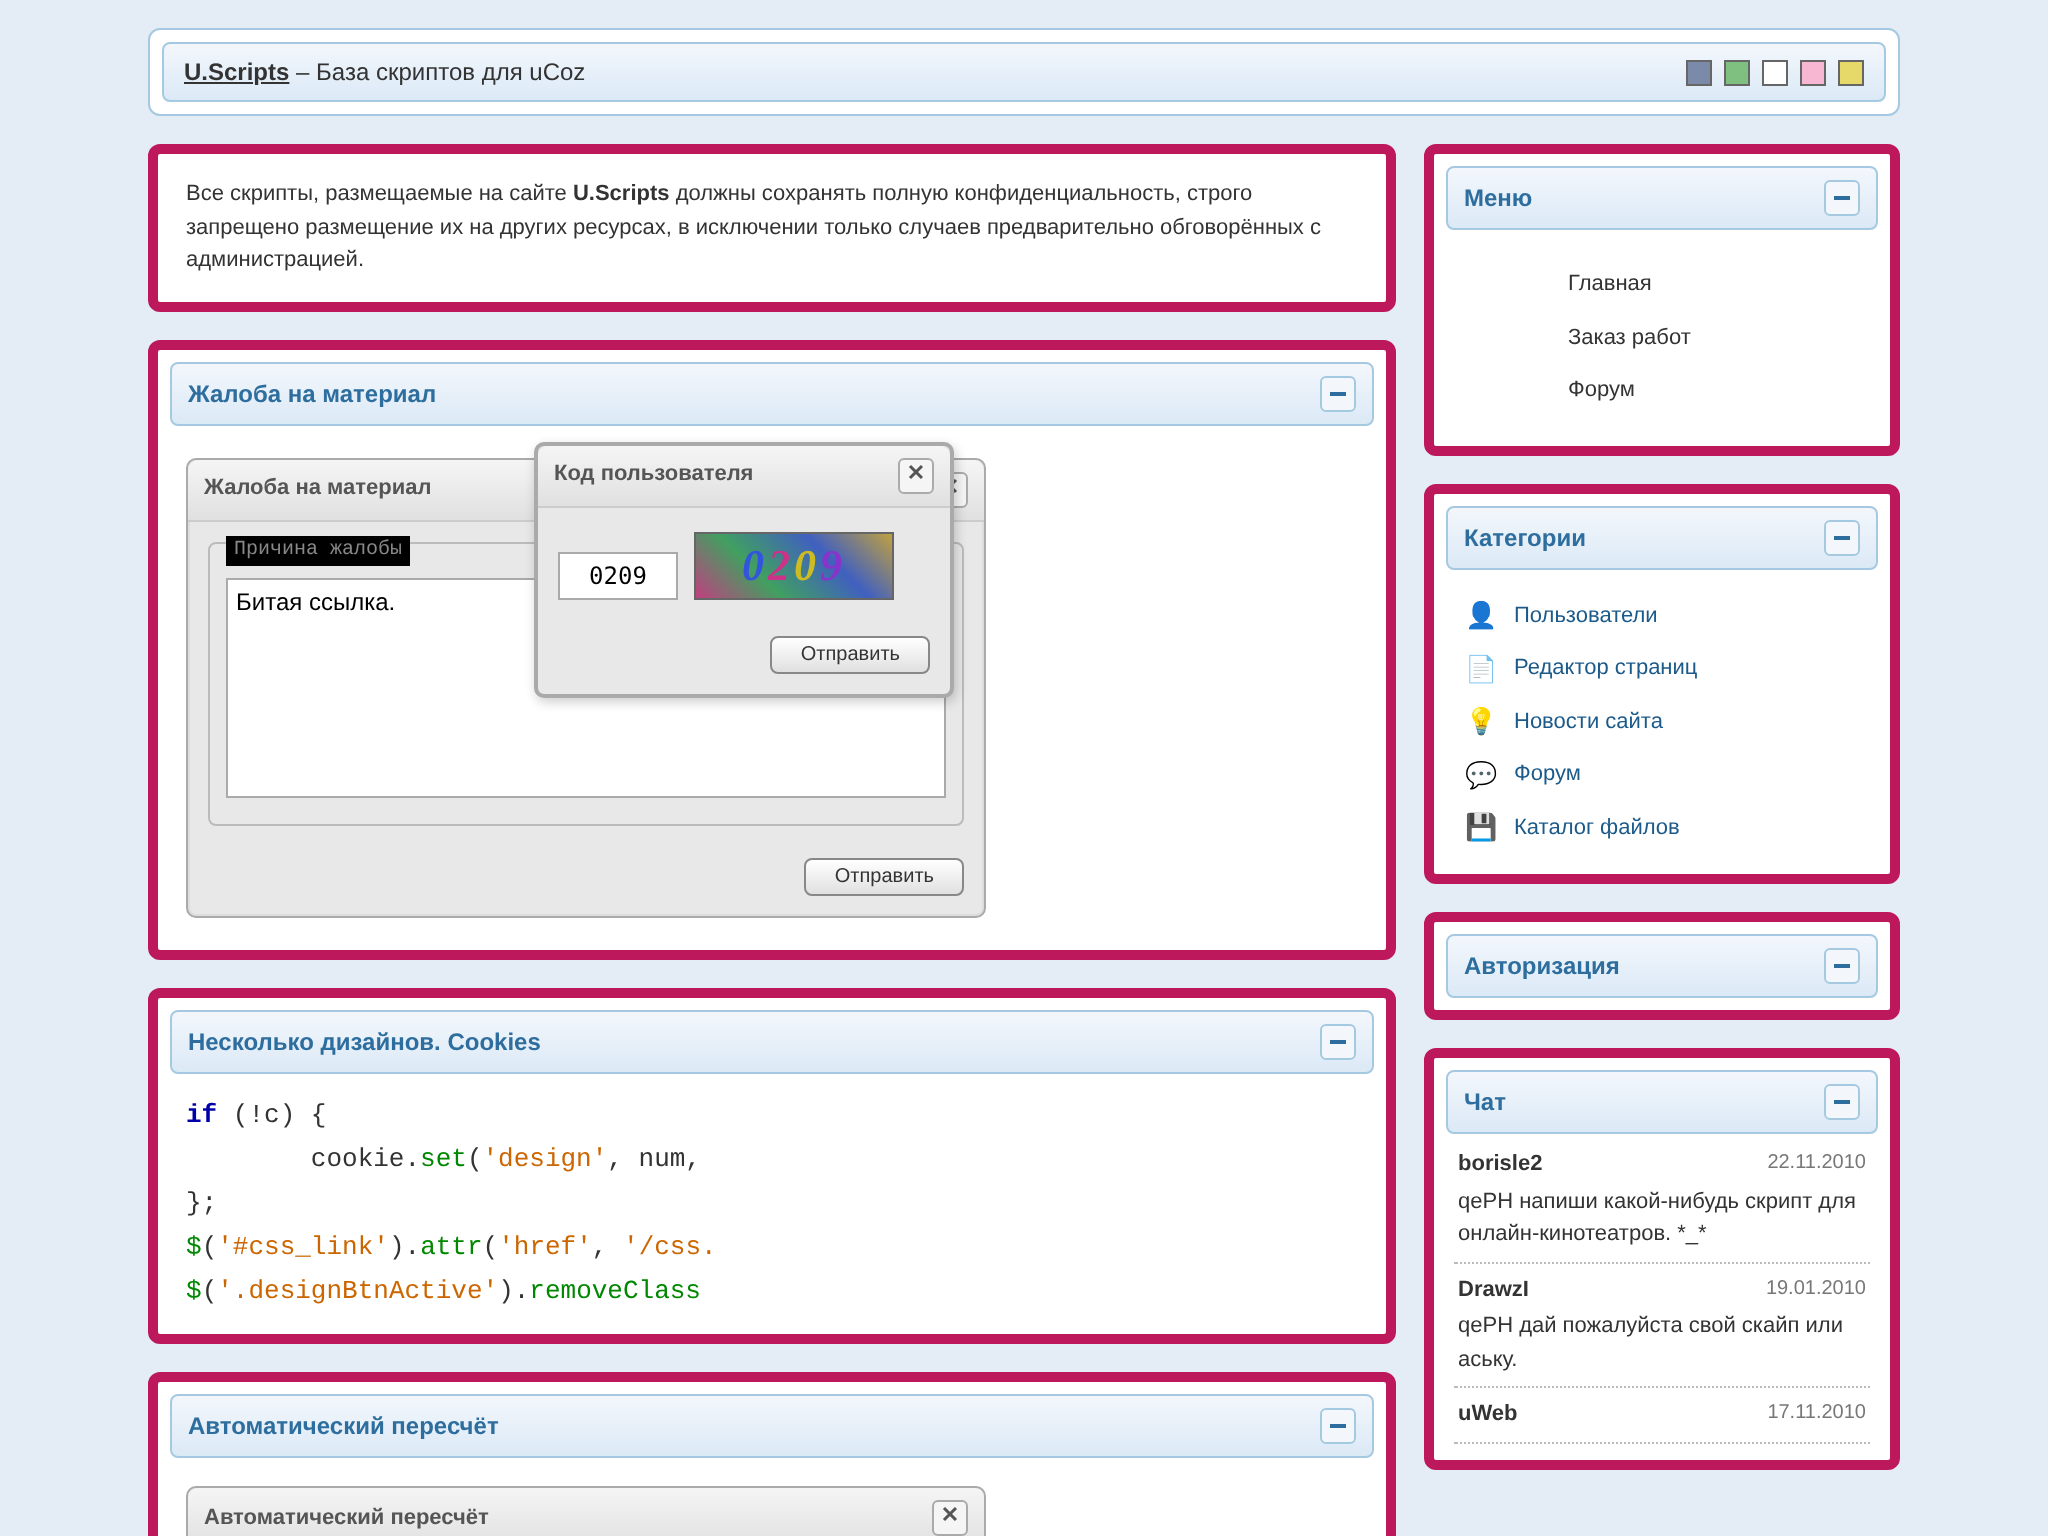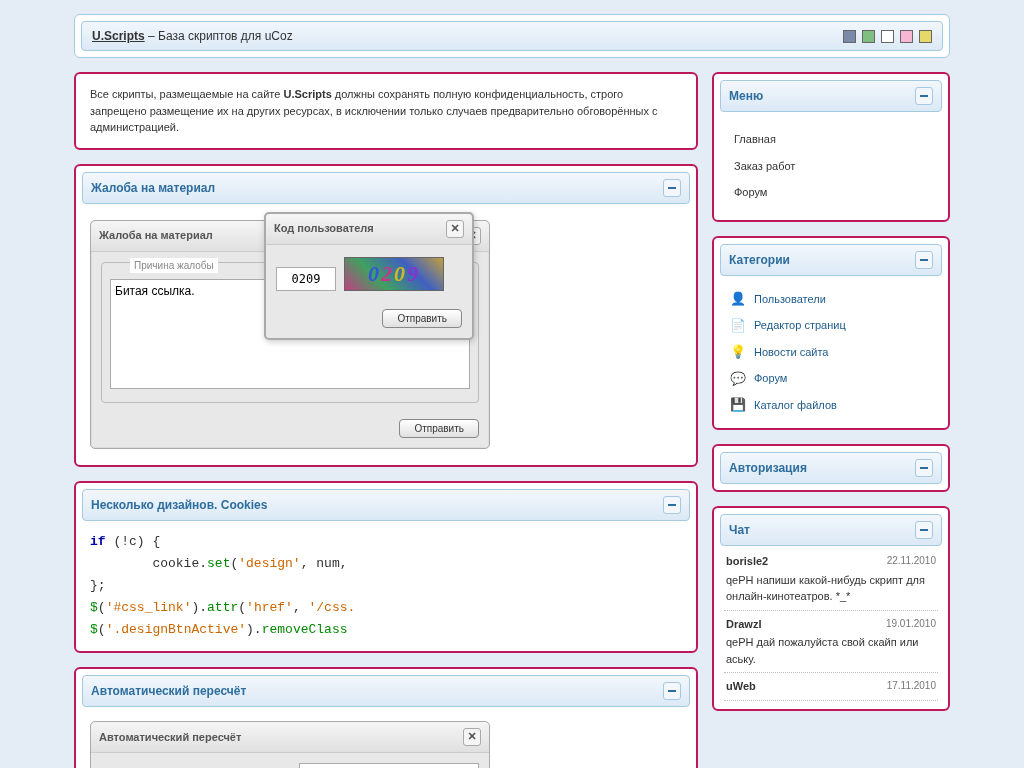--- a/index.html
+++ b/index.html
@@ -7,45 +7,45 @@
 .container { width: 1024px; margin: 0 auto; padding: 14px 0; }
 .topbar { margin: 0 74px 14px 74px; border: 1px solid #a6c9e2; border-radius: 6px; background: #fff; padding: 6px; }
 .topbar-inner { border: 1px solid #a6c9e2; border-radius: 4px; background: linear-gradient(#f3f7fc,#dbe9f6); padding: 7px 10px; display: flex; align-items: center; justify-content: space-between; }
 .topbar-title { font-size: 12px; }
 .topbar-title b { text-decoration: underline; }
 .swatches { display: flex; gap: 6px; }
 .swatch { width: 13px; height: 13px; border: 1px solid #666; cursor: pointer; }
 .layout { display: flex; margin: 0 74px; gap: 14px; }
 .col-left { flex: 1; min-width: 0; }
 .col-right { width: 238px; }
-.panel { border: 2px solid #be185d; border-radius: 6px; background: #fff; padding: 6px; margin-bottom: 14px; }
+.panel { border: 5px solid #be185d; border-radius: 6px; background: #fff; padding: 6px; margin-bottom: 14px; }
 .panel-head { border: 1px solid #a6c9e2; border-radius: 4px; background: linear-gradient(#f3f7fc,#dbe9f6); padding: 6px 8px; display: flex; justify-content: space-between; align-items: center; font-weight: bold; color: #2e6e9e; font-size: 12px; }
 .panel-body { padding: 10px 8px 4px 8px; font-size: 11px; line-height: 1.5; }
 .collapse-btn { width: 18px; height: 18px; border: 1px solid #a6c9e2; border-radius: 3px; background: #f3f7fc; display: flex; align-items: center; justify-content: center; cursor: pointer; color: #2e6e9e; }
 .collapse-btn::before { content: ""; display: block; width: 8px; height: 2px; background: #2e6e9e; }
 .notice-panel .panel-body { padding: 6px 8px; }
 .notice-panel .panel-body b { font-weight: bold; }
 .dialog { border: 1px solid #aaa; border-radius: 5px; background: #e8e8e8; width: 400px; margin: 6px 0; position: relative; box-shadow: 0 0 0 1px #ddd inset; }
 .dialog-head { background: linear-gradient(#f5f5f5,#e0e0e0); border-bottom: 1px solid #ccc; border-radius: 5px 5px 0 0; padding: 6px 8px; display: flex; justify-content: space-between; align-items: center; font-weight: bold; color: #555; }
 .dlg-close { width: 18px; height: 18px; border: 1px solid #aaa; border-radius: 3px; background: #f5f5f5; text-align: center; line-height: 14px; cursor: pointer; font-size: 11px; color: #555; }
 .dialog-body { padding: 10px; }
 .fieldset { border: 1px solid #bbb; border-radius: 4px; padding: 8px; }
-.fieldset-legend { font-size: 10px; color: #888; background: #ffffff; padding: 0 4px; position: relative; top: -14px; left: 20px; display: inline-block; }
+.fieldset-legend { font-size: 10px; color: #888; background: #000000; padding: 0 4px; position: relative; top: -14px; left: 0; display: inline-block; font-family: Liberation Mono, monospace; }
 .fieldset textarea { width: 100%; height: 110px; border: 1px solid #aaa; font-family: Arial; font-size: 12px; padding: 4px; resize: none; background: #fff; margin-top: -8px; }
 .dlg-btnrow { display: flex; justify-content: flex-end; padding: 6px 10px 10px 10px; }
 .btn { border: 1px solid #888; border-radius: 4px; background: linear-gradient(#fff,#e0e0e0); padding: 3px 14px; font-size: 10px; cursor: pointer; color: #333; }
 .sec-dialog { position: absolute; top: 8px; left: 182px; width: 210px; border: 2px solid #aaa; border-radius: 5px; background: #e8e8e8; box-shadow: 1px 2px 6px rgba(0,0,0,0.2); }
 .captcha-row { display: flex; gap: 8px; padding: 12px 10px; align-items: flex-end; }
 .captcha-input { width: 60px; border: 1px solid #aaa; padding: 4px; text-align: center; font-family: monospace; font-size: 12px; background: #fff; }
 .captcha-img { width: 100px; height: 34px; border: 1px solid #666; background: linear-gradient(45deg,#c04080,#40a060,#4060c0,#c0a040); display: flex; align-items: center; justify-content: center; font-family: serif; font-size: 22px; font-weight: bold; font-style: italic; letter-spacing: 2px; }
 .captcha-img span:nth-child(1){color:#3355dd;} .captcha-img span:nth-child(2){color:#cc3388;} .captcha-img span:nth-child(3){color:#ccbb22;} .captcha-img span:nth-child(4){color:#8833cc;}
 .code { font-family: "Courier New", monospace; font-size: 13px; line-height: 1.7; white-space: pre; overflow: hidden; }
 .kw{color:#0000aa;font-weight:bold;} .fn{color:#008800;} .str{color:#cc6600;}
 .menu-list { list-style: none; padding: 4px 0; }
-.menu-list li { padding: 5px 6px; cursor: pointer; color: #333; }
+.menu-list li { padding: 5px 6px; cursor: pointer; color: #333; margin-left: 47px; }
 .cat-list { list-style: none; }
 .cat-list li { padding: 5px 2px; display: flex; align-items: center; gap: 8px; cursor: pointer; color: #1c5a8a; }
 .cat-icon { width: 16px; height: 16px; display: inline-flex; align-items: center; justify-content: center; font-size: 13px; }
 .auth-row { display: flex; align-items: center; margin-bottom: 3px; }
 .auth-row label { width: 48px; }
 .auth-row input[type=text], .auth-row input[type=password] { flex: 1; border: 1px solid #88aad0; padding: 2px 4px; font-size: 11px; }
 .auth-foot { display: flex; justify-content: space-between; align-items: center; margin-top: 2px; }
 .auth-foot .btn2 { border: 1px solid #888; background: linear-gradient(#fff,#ddd); padding: 1px 6px; font-size: 11px; cursor: pointer; }
 .auth-links { text-align: center; margin-top: 6px; color: #555; }
 .auth-links a { color: #1c5a8a; text-decoration: underline; cursor: pointer; }

